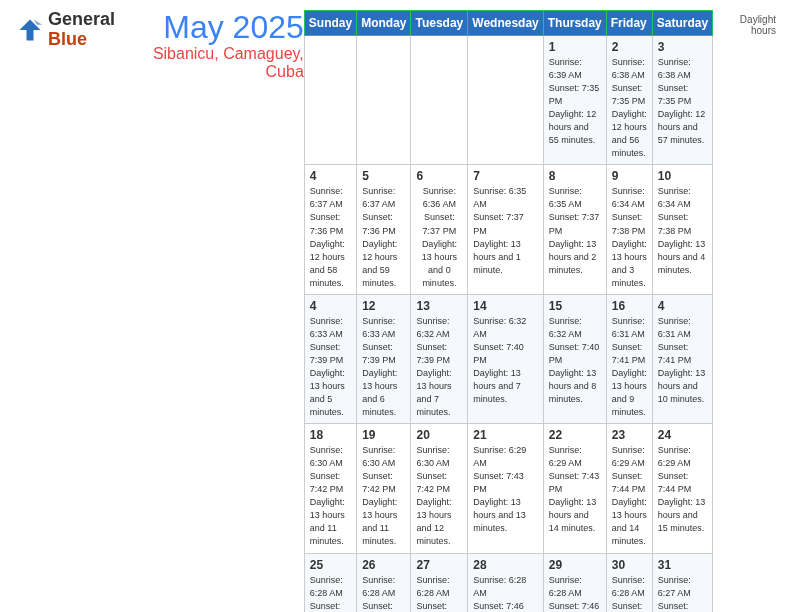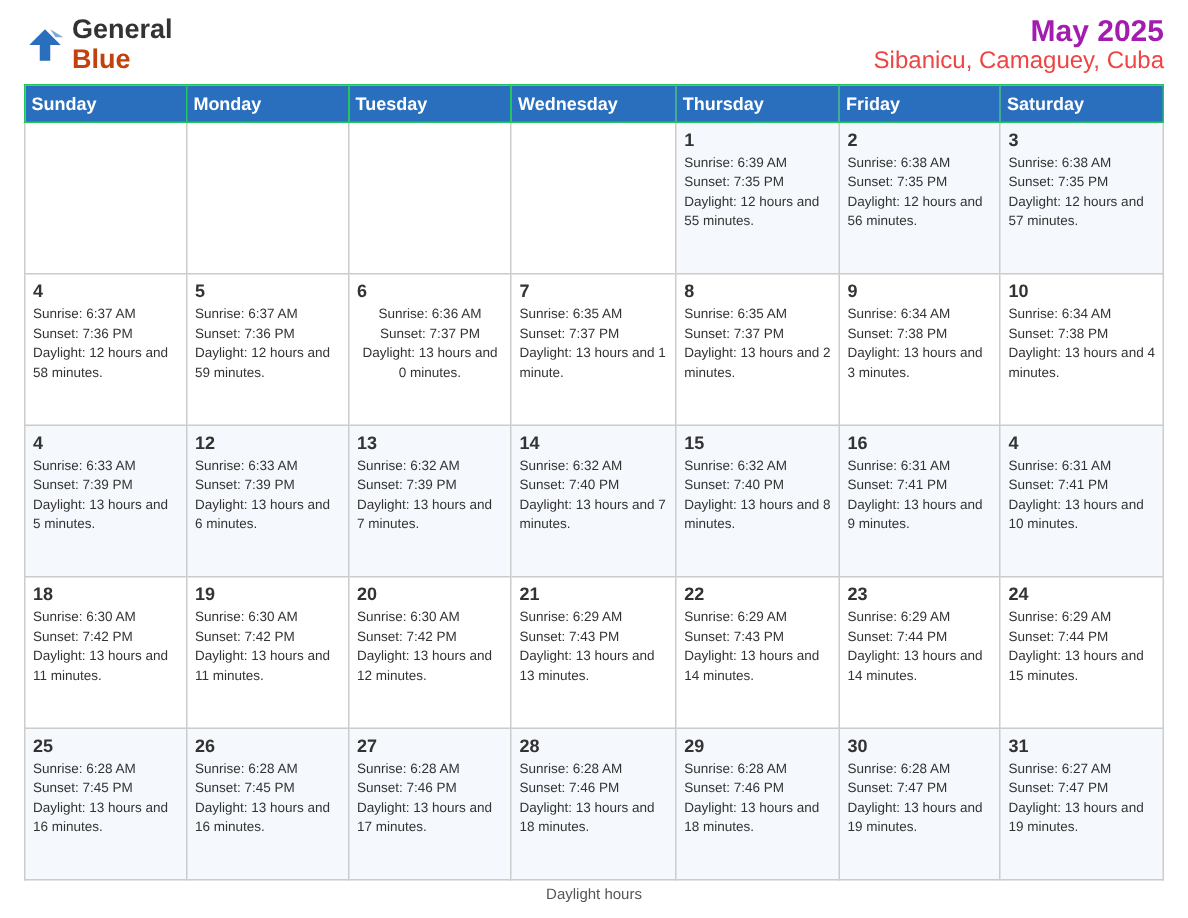--- a/index.html
+++ b/index.html
@@ -8,21 +8,21 @@
       background: #fff;
       width: 792px;
       height: 612px;
       overflow: hidden;
     }
     .page {
       width: 792px;
       height: 612px;
       padding: 10px 16px 10px 16px;
       display: flex;
-      flex-direction: column;
+      flex-direction: row;
     }
     .header {
       display: flex;
       justify-content: space-between;
       align-items: flex-start;
       margin-bottom: 6px;
     }
     .logo {
       display: flex;
       align-items: center;
@@ -36,23 +36,23 @@
     .logo-general { color: #333; }
     .logo-blue { color: #c2410c; }
     .logo-icon {
       width: 28px;
       height: 28px;
     }
     .title-block {
       text-align: right;
     }
     .month-title {
-      font-size: 20px;
-      font-weight: bold;
-      color: #a21caf;
+      font-size: 32px;
+      font-weight: normal;
+      color: #3b82f6;
       line-height: 1.1;
     }
     .subtitle {
       font-size: 16px;
       color: #ef4444;
     }
     .calendar {
       width: 100%;
       border-collapse: collapse;
       flex: 1;
@@ -92,21 +92,21 @@
     .day-info {
       font-size: 9px;
       color: #333;
       line-height: 1.45;
     }
     .empty-cell { background: #fff !important; }
     .footer-note {
       font-size: 10px;
       color: #555;
       margin-top: 4px;
-      text-align: center;
+      text-align: right;
     }
   </style>
 </head>
 <body>
 
 <div class="page">
   <div class="header">
     <div class="logo">
       <svg class="logo-icon" viewBox="0 0 32 32" xmlns="http://www.w3.org/2000/svg">
         <polygon points="16,4 28,16 20,16 20,28 12,28 12,16 4,16" fill="#2a6fbd"></polygon>

